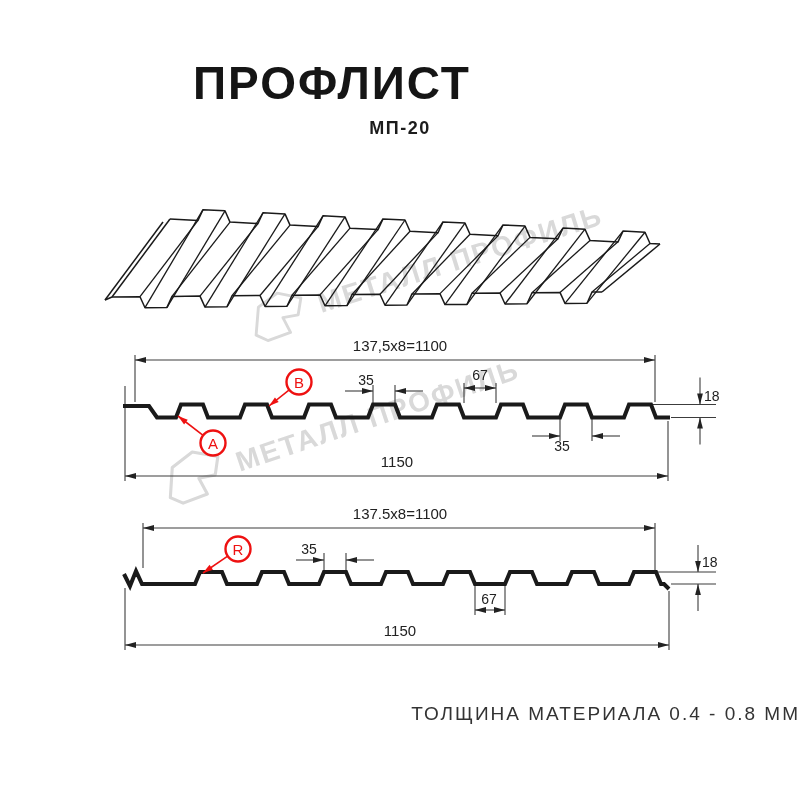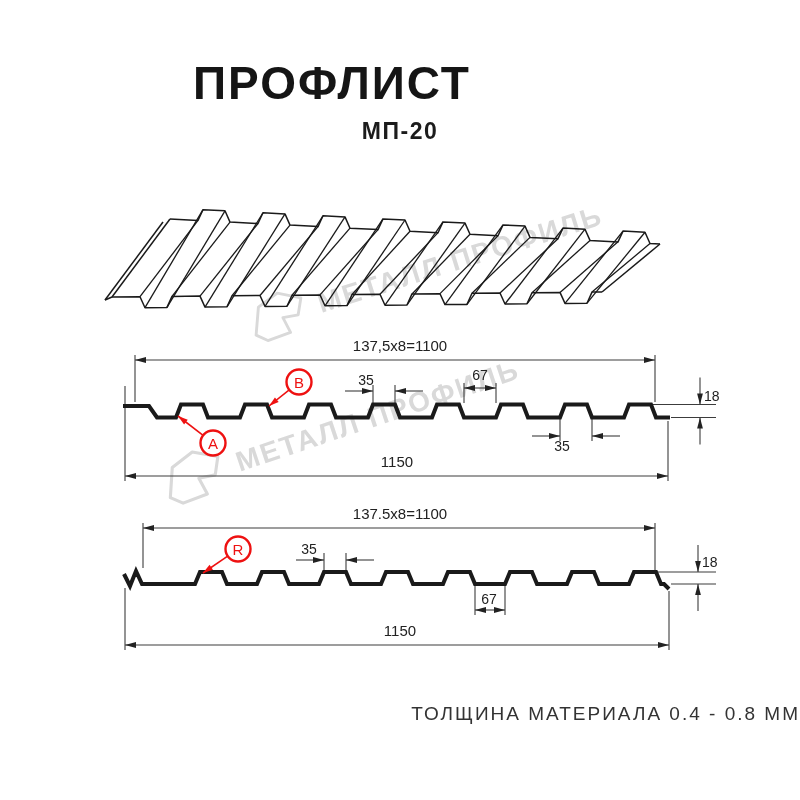--- a/index.html
+++ b/index.html
@@ -1,21 +1,21 @@
 <!DOCTYPE html>
 <html><head>
 <meta charset="utf-8">
 <style>
   html,body{margin:0;padding:0;background:#fff;}
   .page{position:relative;width:800px;height:800px;background:#fff;overflow:hidden;
         font-family:"Liberation Sans",sans-serif;}
   .title{position:absolute;top:56px;left:0;width:664px;margin:0;text-align:center;
          font-size:46px;font-weight:700;letter-spacing:2px;color:#151515;z-index:3;}
   .subtitle{position:absolute;top:118px;left:0;width:800px;text-align:center;
-         font-size:23px;font-weight:600;letter-spacing:1.5px;color:#1c1c1c;z-index:3;}
+         font-size:18px;font-weight:600;letter-spacing:1.5px;color:#1c1c1c;z-index:3;}
   .caption{position:absolute;top:703px;left:0;width:800px;text-align:right;
          font-size:19px;font-weight:400;letter-spacing:2px;color:#333;z-index:3;}
   .wm{position:absolute;display:flex;align-items:center;gap:10px;color:#d9d9d9;
       font-weight:700;font-size:28px;letter-spacing:2px;white-space:nowrap;
       transform-origin:left center;z-index:1;}
   .wm1{left:250px;top:300px;transform:rotate(-17.5deg);}
   .wm2{left:163px;top:460px;transform:rotate(-18.5deg);}
   .wm svg{flex:0 0 auto;}
   #drawing{position:absolute;left:0;top:0;z-index:2;}
 </style>

